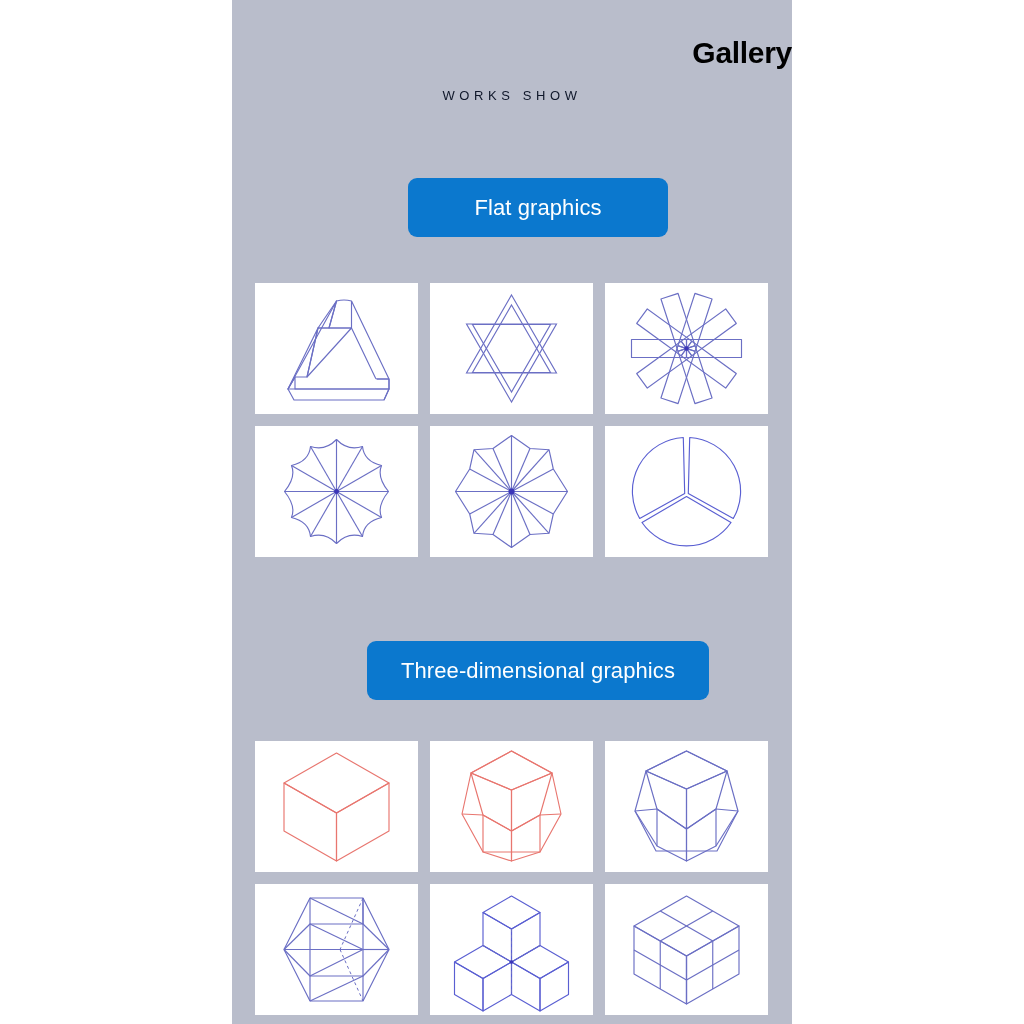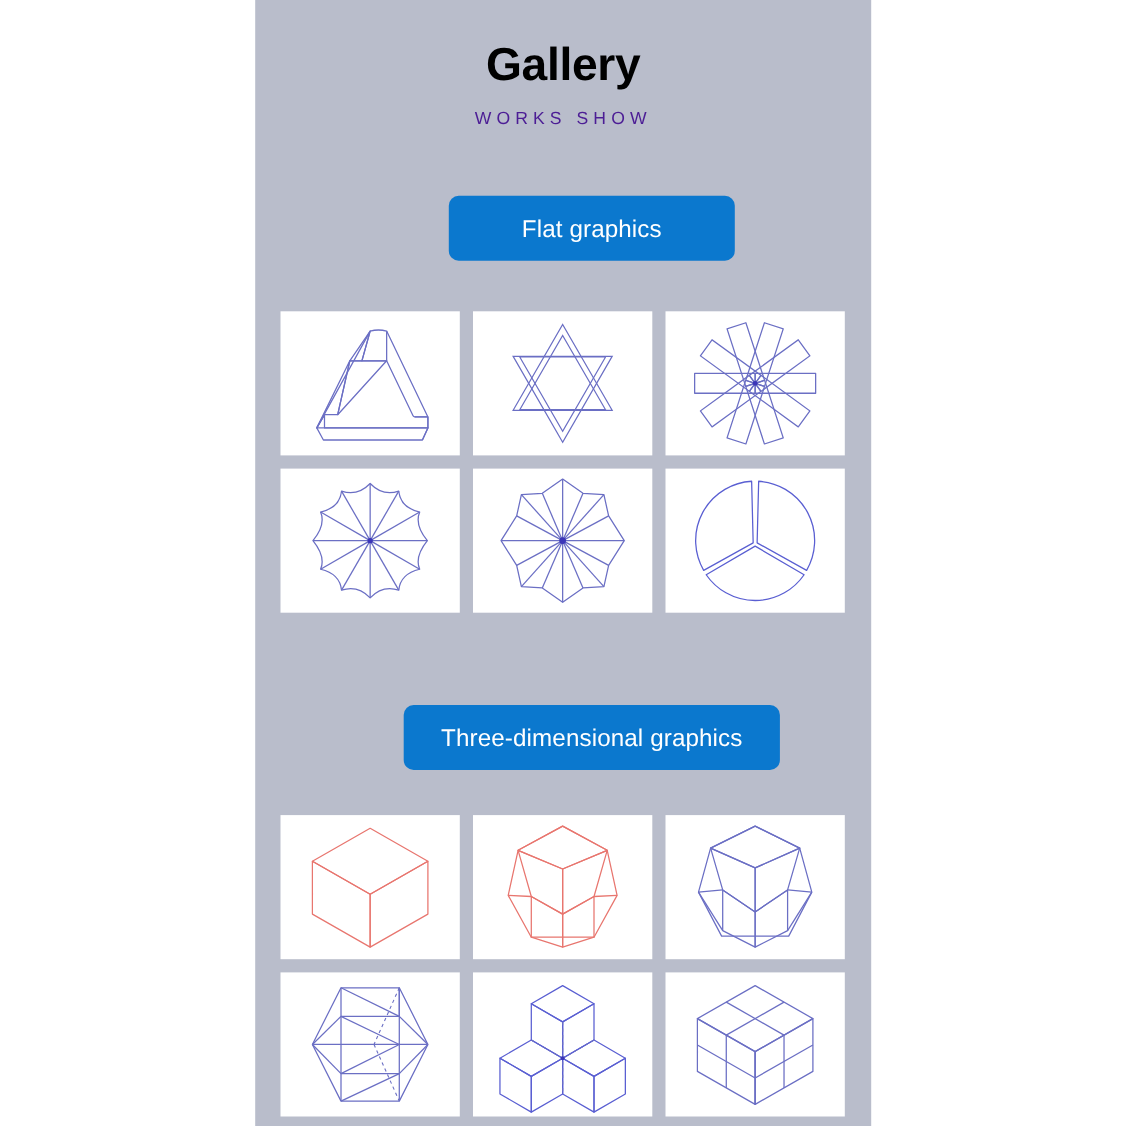--- a/index.html
+++ b/index.html
@@ -37,32 +37,33 @@
   .header {
     position: absolute;
     left: 0;
     top: 0;
     width: 560px;
     text-align: center;
   }
   .title {
     margin: 0;
     padding-top: 38px;
-    font-size: 42px;
+    font-size: 30px;
     font-weight: bold;
     color: #000000;
     letter-spacing: -0.3px;
     line-height: 1.0;
+    text-align: right;
   }
   .subtitle {
     margin: 0;
     padding-top: 21px;
-    font-size: 16px;
+    font-size: 13px;
     font-weight: 400;
-    color: #4c1d95;
+    color: #0f172a;
     letter-spacing: 4.6px;
     line-height: 1.0;
   }
 
   
   .section-btn-wrap {
     position: absolute;
     left: 0;
     width: 612px;
     text-align: center;

